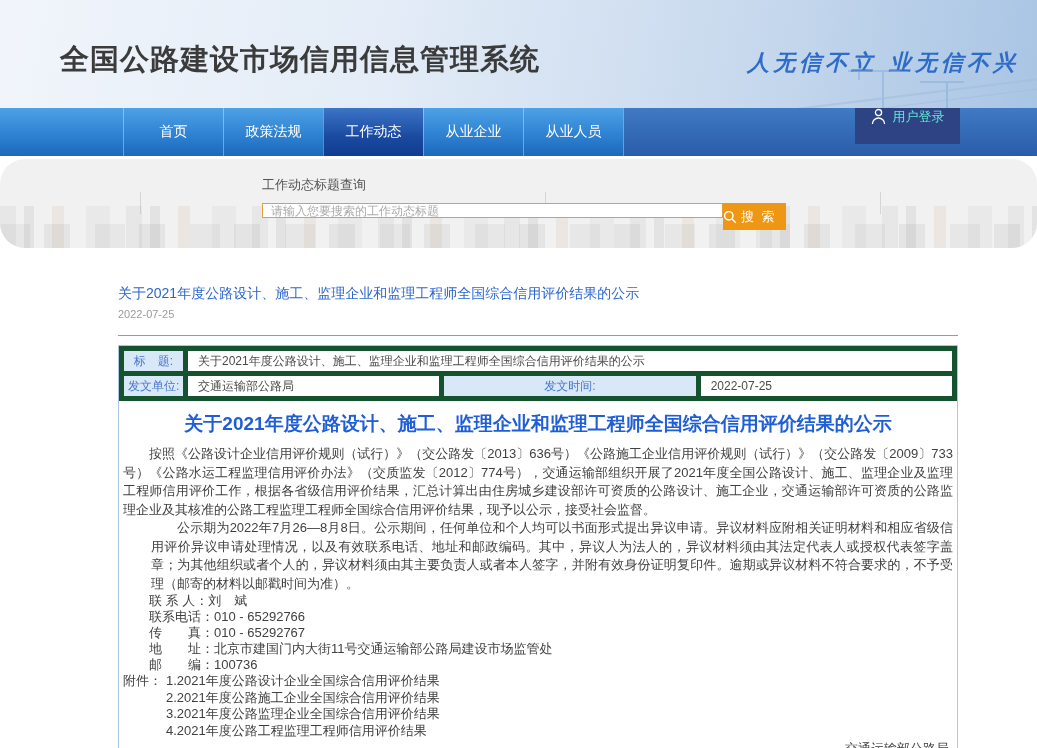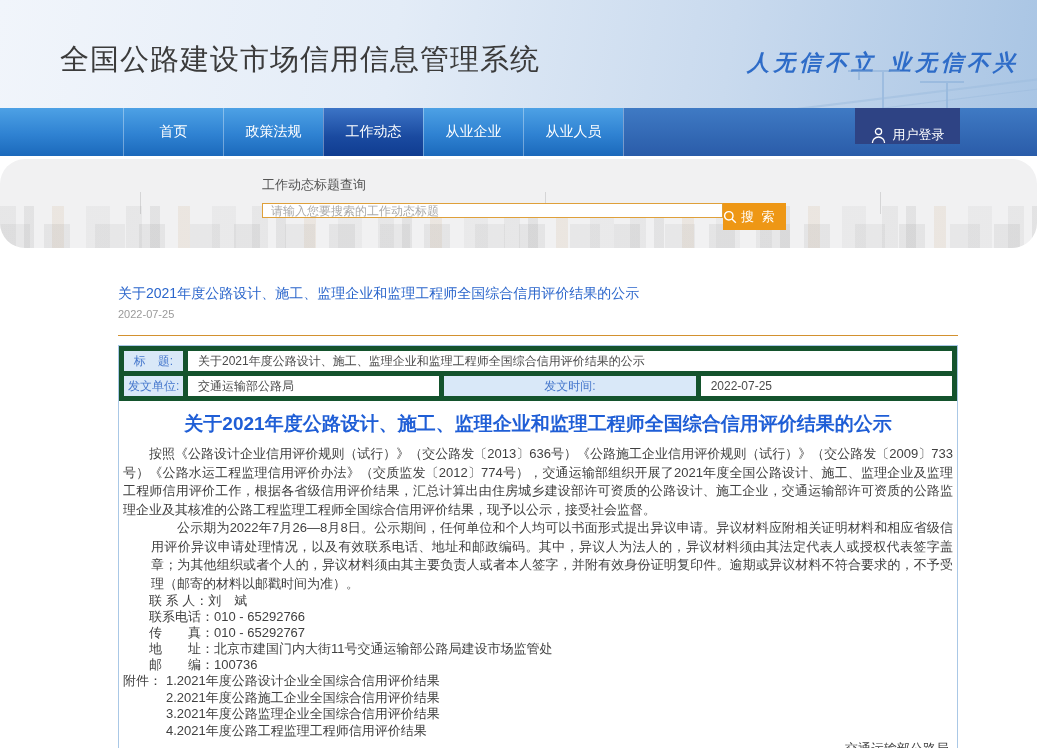--- a/index.html
+++ b/index.html
@@ -14,21 +14,21 @@
 
   
   .header {
     position: relative;
     height: 108px;
     background: linear-gradient(100deg, #f1f5fb 0%, #e3ecf7 38%, #c9daee 70%, #a9c5e4 100%);
     overflow: hidden;
   }
   .header-title {
     position: absolute; left: 60px; top: 40px;
-    font-size: 29px; font-weight: normal; color: #3b3b3b; letter-spacing: 1px;
+    font-size: 29px; font-weight: bold; color: #3b3b3b; letter-spacing: 1px;
   }
   .header-slogan {
     position: absolute; right: 18px; top: 48px;
     font-size: 22px; font-weight: bold; font-style: italic;
     color: #2e6cc8; letter-spacing: 4px;
     font-family: "DejaVu Serif", "Liberation Serif", serif;
   }
   .crane { position:absolute; opacity:.45; }
   .crane .mast { position:absolute; width:2px; background:#7fa8d6; }
   .crane .jib  { position:absolute; height:2px; background:#7fa8d6; }
@@ -56,22 +56,22 @@
   .nav-tab.active {
     background: linear-gradient(180deg, #3c74c6 0%, #1a4aa0 60%, #0f3c90 100%);
   }
   .nav-rest {
     flex:1;
     background: linear-gradient(180deg, #3f7ac4 0%, #2a5ca9 100%);
     border-left: 1px solid rgba(255,255,255,.35);
   }
   .login-box {
     position:absolute; right:77px; top:0; width:105px; height:36px;
-    background:#2e4384; color:#ffffff; font-size:13px;
-    display:flex; align-items:flex-end; justify-content:center; gap:7px;
+    background:#2e4384; color:#5eead4; font-size:13px;
+    display:flex; align-items:flex-start; justify-content:center; gap:7px;
     cursor:pointer;
   }
 
   
   .search-band {
     position: relative;
     height: 89px; margin-top: 3px;
     background: #f1f1f2;
     overflow: hidden;
     border-radius: 25px;

